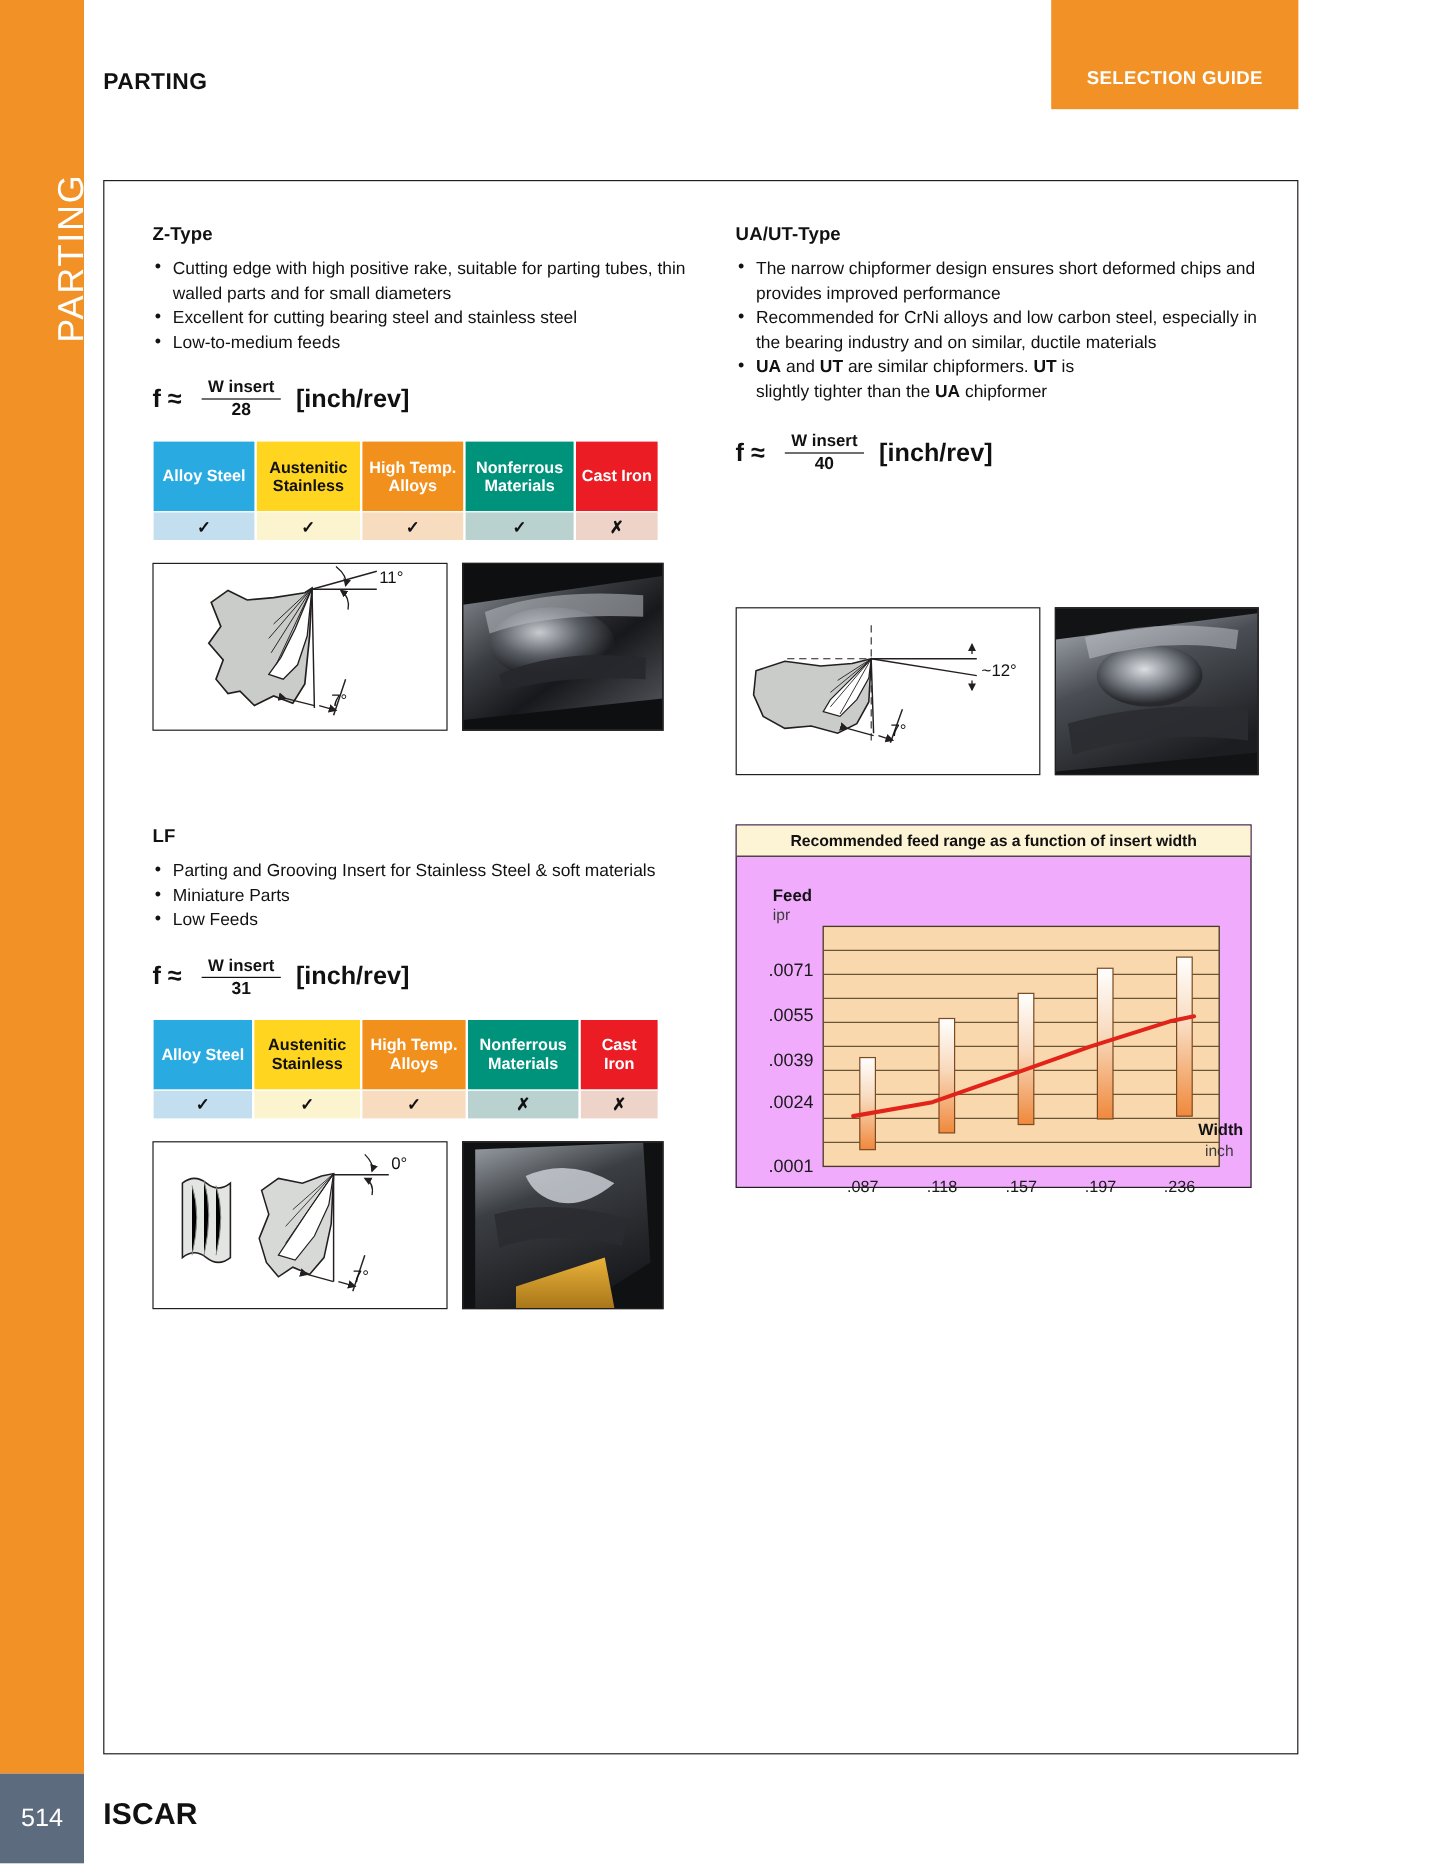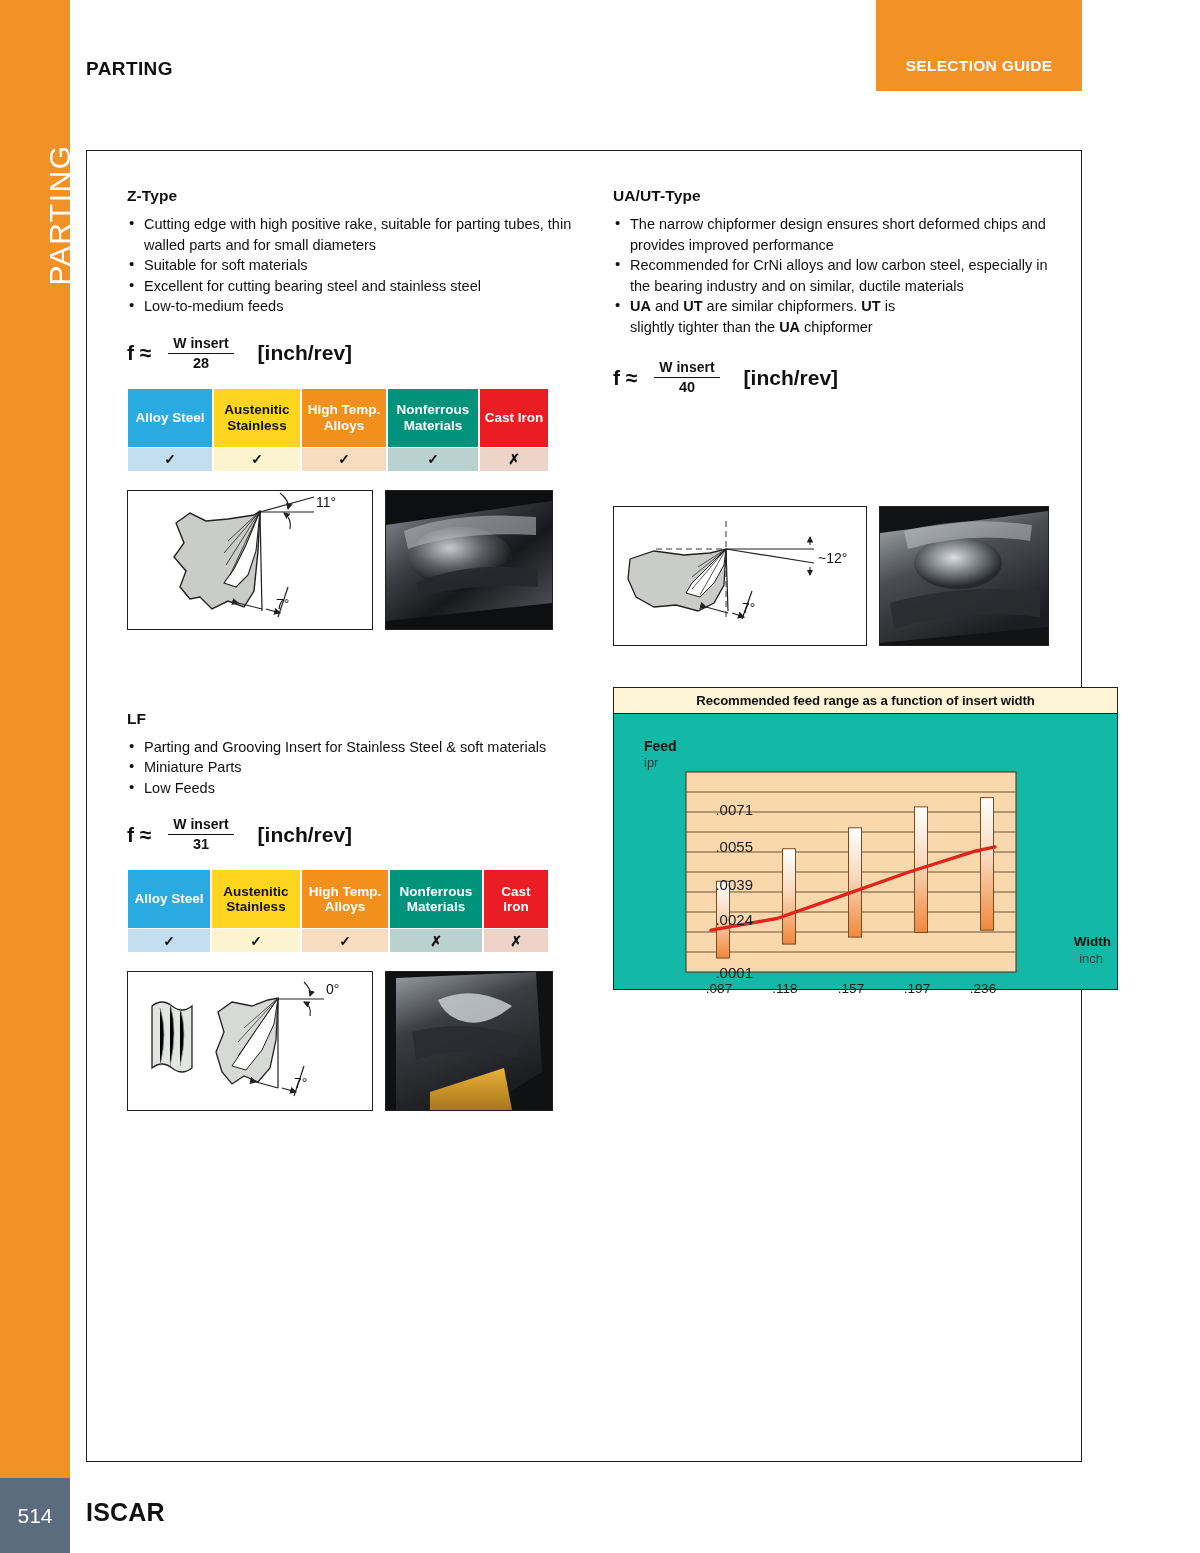--- a/index.html
+++ b/index.html
@@ -87,21 +87,21 @@
   .formula .lhs{ margin-right:9px; }
   .frac{
     display:inline-flex; flex-direction:column; align-items:center;
     margin:0 8px;
   }
   .frac .num{
     font-size:14px; font-weight:bold; padding:0 5px 1px 5px;
     border-bottom:1.6px solid #111; line-height:17px;
   }
   .frac .den{ font-size:14.5px; font-weight:bold; line-height:17px; padding-top:1px;}
-  .formula .unit{ margin-left:16px; }
+  .formula .unit{ margin-left:5px; }
 
   
   .mat-table{
     display:flex;
     border-collapse:collapse;
     margin-top:16px;
   }
   .mat-col{
     display:flex; flex-direction:column;
     border:1px solid #ffffff;
@@ -123,22 +123,22 @@
   .panel{
     border:1px solid #231f20;
     background:#fff;
     position:relative;
     overflow:hidden;
   }
 
   
   .chart-box{
     position:absolute; left:0px; top:500px;
-    width:505px; border:1px solid #231f20;
-    background:#14b8a6;
+    width:430px; border:1px solid #231f20;
+    background:#f0abfc;
   }
   .chart-title{
     background:#FDF3D5;
     border-bottom:1px solid #231f20;
     text-align:center;
     font-size:13.2px; font-weight:bold;
     padding:5px 4px 5px 4px;
     letter-spacing:-.1px;
   }
   .chart-body{ position:relative; height:275px; }
@@ -192,21 +192,20 @@
 <div class="page-title">PARTING</div>
 <div class="guide-tab">SELECTION GUIDE</div>
 
 <div class="frame">
 
   <div class="col-left">
 
     <h2 class="sec">Z-Type</h2>
     <ul class="bul">
       <li>Cutting edge with high positive rake, suitable for parting tubes, thin walled parts and for small diameters</li>
-      <li>Suitable for soft materials</li>
       <li>Excellent for cutting bearing steel and stainless steel</li>
       <li>Low-to-medium feeds</li>
     </ul>
 
     <div class="formula">
       <span class="lhs">f ≈</span>
       <span class="frac">
         <span class="num">W insert</span>
         <span class="den">28</span>
       </span>

